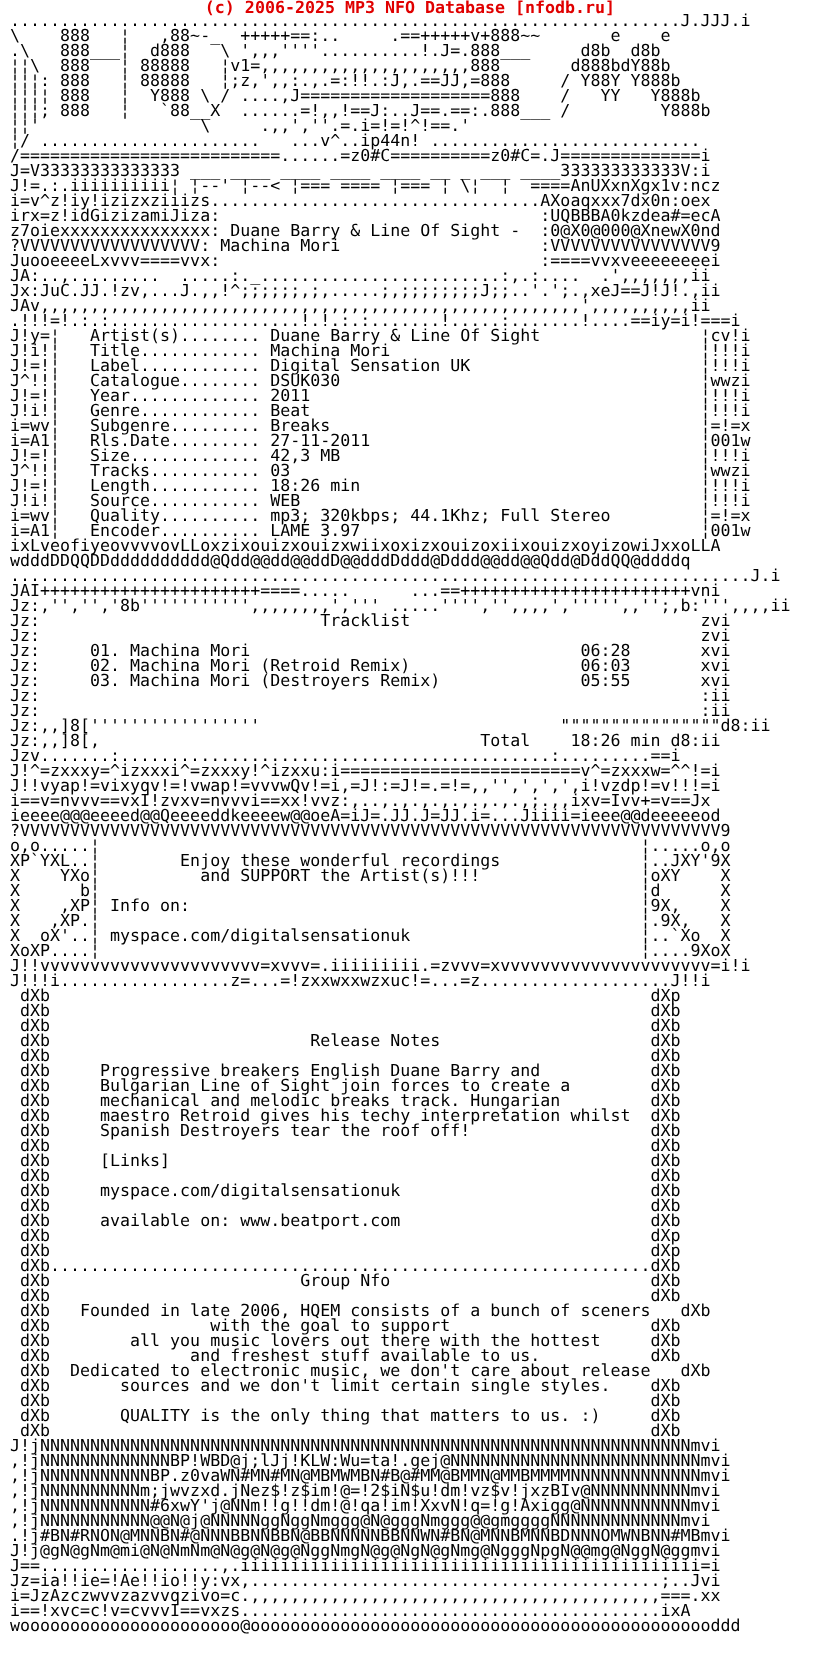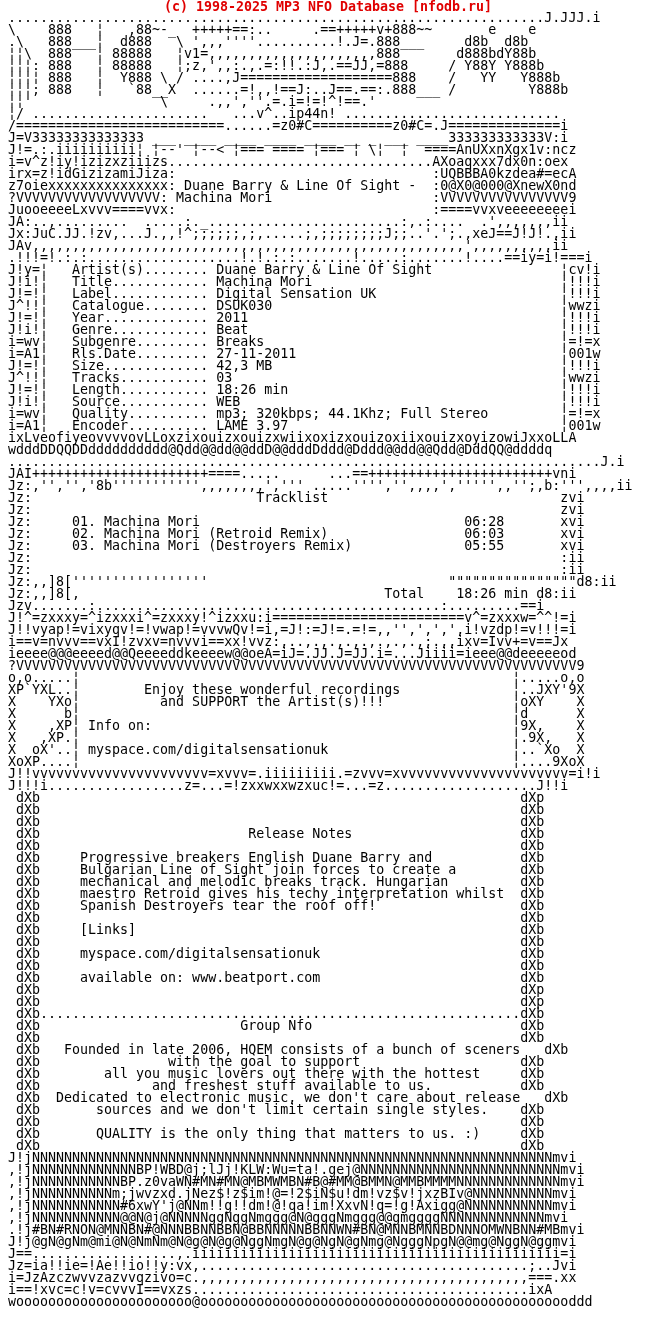--- a/index.html
+++ b/index.html
@@ -14,15 +14,15 @@
     position:absolute; left:8px; top:12px;
     font-family:"DejaVu Sans Mono", "Liberation Mono", monospace;
     font-size:13.3px; line-height:12px; color:#000000;
     white-space:pre; letter-spacing:0;
   }
   .nfo-line { height:12px; white-space:pre; }
 </style>
 </head>
 <body>
 
-<div class="header">(c) 1998-2025 MP3 NFO Database [nfodb.ru]</div>
+<div class="header">(c) 2006-2025 MP3 NFO Database [nfodb.ru]</div>
 
 <div class="nfo" id="nfo"><div class="nfo-line">...................................................................J.JJJ.i</div><div class="nfo-line">\    888   ¦   ,88~-_  +++++==:..     .==+++++v+888~~       e    e</div><div class="nfo-line">.\   888___¦  d888   \ ',,,''''..........!.J=.888___     d8b  d8b</div><div class="nfo-line">¦¦\  888   ¦ 88888   ¦v1=,,,,,,,,,,,,,,,,,,,,,888       d888bdY88b</div><div class="nfo-line">¦¦¦: 888   ¦ 88888   ¦;z,',,:.,.=:!!.:J,.==JJ,=888     / Y88Y Y888b</div><div class="nfo-line">¦¦¦¦ 888   ¦  Y888 \ / ....,J===================888    /   YY   Y888b</div><div class="nfo-line">¦¦¦; 888   ¦   `88__X  ......=!,,!==J:..J==.==:.888___ /         Y888b</div><div class="nfo-line">¦¦'                \     .,,',''.=.i=!=!^!==.'</div><div class="nfo-line">¦/ ......................   ...v^..ip44n! ...........................</div><div class="nfo-line">/==========================......=z0#C==========z0#C=.J==============i</div><div class="nfo-line">J=V33333333333333 ___ ____ ____ ____ ____ __ _ ___ ____333333333333V:i</div><div class="nfo-line">J!=.:.iiiiiiiiii¦ ¦--' ¦--&lt; ¦=== ==== ¦=== ¦ \¦  ¦  ====AnUXxnXgx1v:ncz</div><div class="nfo-line">i=v^z!iy!izizxziiizs.................................AXoaqxxx7dx0n:oex</div><div class="nfo-line">irx=z!idGizizamiJiza:                                :UQBBBA0kzdea#=ecA</div><div class="nfo-line">z7oiexxxxxxxxxxxxxxx: Duane Barry &amp; Line Of Sight -  :0@X0@000@XnewX0nd</div><div class="nfo-line">?VVVVVVVVVVVVVVVVVV: Machina Mori                    :VVVVVVVVVVVVVVVV9</div><div class="nfo-line">JuooeeeeLxvvv====vvx:                                :====vvxveeeeeeeei</div><div class="nfo-line">JA:..,.........  .....:._........................:,.:....  .',,,,,,,ii</div><div class="nfo-line">Jx:JuC.JJ.!zv,...J.,,!^;;;;;;,;,.....;,;;;;;;;;J;;..'.';.,xeJ==J!J!.,ii</div><div class="nfo-line">JAv,,,,,,,,,,,,,,,,,,,,,,,,,,,,,,,,,,,,,,,,,,,,,,,,,,,,,,',,,,,,,,,,ii</div><div class="nfo-line">.!!!=!.:.:...................!.!.:.:.......!.....:.......!....==iy=i!===i</div><div class="nfo-line">J!y=¦   Artist(s)........ Duane Barry &amp; Line Of Sight                ¦cv!i</div><div class="nfo-line">J!i!¦   Title............ Machina Mori                               ¦!!!i</div><div class="nfo-line">J!=!¦   Label............ Digital Sensation UK                       ¦!!!i</div><div class="nfo-line">J^!!¦   Catalogue........ DSUK030                                    ¦wwzi</div><div class="nfo-line">J!=!¦   Year............. 2011                                       ¦!!!i</div><div class="nfo-line">J!i!¦   Genre............ Beat                                       ¦!!!i</div><div class="nfo-line">i=wv¦   Subgenre......... Breaks                                     ¦=!=x</div><div class="nfo-line">i=A1¦   Rls.Date......... 27-11-2011                                 ¦001w</div><div class="nfo-line">J!=!¦   Size............. 42,3 MB                                    ¦!!!i</div><div class="nfo-line">J^!!¦   Tracks........... 03                                         ¦wwzi</div><div class="nfo-line">J!=!¦   Length........... 18:26 min                                  ¦!!!i</div><div class="nfo-line">J!i!¦   Source........... WEB                                        ¦!!!i</div><div class="nfo-line">i=wv¦   Quality.......... mp3; 320kbps; 44.1Khz; Full Stereo         ¦=!=x</div><div class="nfo-line">i=A1¦   Encoder.......... LAME 3.97                                  ¦001w</div><div class="nfo-line">ixLveofiyeovvvvovLLoxzixouizxouizxwiixoxizxouizoxiixouizxoyizowiJxxoLLA</div><div class="nfo-line">wdddDDQQDDdddddddddd@Qdd@@dd@@ddD@@dddDddd@Dddd@@dd@@Qdd@DddQQ@ddddq</div><div class="nfo-line">..........................................................................J.i</div><div class="nfo-line">JAI++++++++++++++++++++++====.....      ...==+++++++++++++++++++++++vni</div><div class="nfo-line">Jz:,'','','8b''''''''''',,,,,,,,',''' .....'''','',,,,',''''',,'';,b:''',,,,ii</div><div class="nfo-line">Jz:                            Tracklist                             zvi</div><div class="nfo-line">Jz:                                                                  zvi</div><div class="nfo-line">Jz:     01. Machina Mori                                 06:28       xvi</div><div class="nfo-line">Jz:     02. Machina Mori (Retroid Remix)                 06:03       xvi</div><div class="nfo-line">Jz:     03. Machina Mori (Destroyers Remix)              05:55       xvi</div><div class="nfo-line">Jz:                                                                  :ii</div><div class="nfo-line">Jz:                                                                  :ii</div><div class="nfo-line">Jz:,,]8['''''''''''''''''                              """"""""""""""""d8:ii</div><div class="nfo-line">Jz:,,]8[,                                      Total    18:26 min d8:ii</div><div class="nfo-line">Jzv.......:...........................................:.........==i</div><div class="nfo-line">J!^=zxxxy=^izxxxi^=zxxxy!^izxxu:i========================v^=zxxxw=^^!=i</div><div class="nfo-line">J!!vyap!=vixyqv!=!vwap!=vvvwQv!=i,=J!:=J!=.=!=,,'',',',',i!vzdp!=v!!!=i</div><div class="nfo-line">i==v=nvvv==vxI!zvxv=nvvvi==xx!vvz:,..,.,.,.,.,.,.,.,;.,,ixv=Ivv+=v==Jx</div><div class="nfo-line">ieeee@@@eeeed@@Qeeeeddkeeeew@@oeA=iJ=.JJ.J=JJ.i=...Jiiii=ieee@@deeeeeod</div><div class="nfo-line">?VVVVVVVVVVVVVVVVVVVVVVVVVVVVVVVVVVVVVVVVVVVVVVVVVVVVVVVVVVVVVVVVVVVVVV9</div><div class="nfo-line">o,o.....¦                                                      ¦.....o,o</div><div class="nfo-line">XP`YXL..¦        Enjoy these wonderful recordings              ¦..JXY'9X</div><div class="nfo-line">X    YXo¦          and SUPPORT the Artist(s)!!!                ¦oXY    X</div><div class="nfo-line">X      b¦                                                      ¦d      X</div><div class="nfo-line">X    ,XP¦ Info on:                                             ¦9X,    X</div><div class="nfo-line">X   ,XP.¦                                                      ¦.9X,   X</div><div class="nfo-line">X  oX'..¦ myspace.com/digitalsensationuk                       ¦..`Xo  X</div><div class="nfo-line">XoXP....¦                                                      ¦....9XoX</div><div class="nfo-line">J!!vvvvvvvvvvvvvvvvvvvvvv=xvvv=.iiiiiiiii.=zvvv=xvvvvvvvvvvvvvvvvvvvvv=i!i</div><div class="nfo-line">J!!!i.................z=...=!zxxwxxwzxuc!=...=z...................J!!i</div><div class="nfo-line"> dXb                                                            dXp</div><div class="nfo-line"> dXb                                                            dXb</div><div class="nfo-line"> dXb                                                            dXb</div><div class="nfo-line"> dXb                          Release Notes                     dXb</div><div class="nfo-line"> dXb                                                            dXb</div><div class="nfo-line"> dXb     Progressive breakers English Duane Barry and           dXb</div><div class="nfo-line"> dXb     Bulgarian Line of Sight join forces to create a        dXb</div><div class="nfo-line"> dXb     mechanical and melodic breaks track. Hungarian         dXb</div><div class="nfo-line"> dXb     maestro Retroid gives his techy interpretation whilst  dXb</div><div class="nfo-line"> dXb     Spanish Destroyers tear the roof off!                  dXb</div><div class="nfo-line"> dXb                                                            dXb</div><div class="nfo-line"> dXb     [Links]                                                dXb</div><div class="nfo-line"> dXb                                                            dXb</div><div class="nfo-line"> dXb     myspace.com/digitalsensationuk                         dXb</div><div class="nfo-line"> dXb                                                            dXb</div><div class="nfo-line"> dXb     available on: www.beatport.com                         dXb</div><div class="nfo-line"> dXb                                                            dXp</div><div class="nfo-line"> dXb                                                            dXp</div><div class="nfo-line"> dXb............................................................dXb</div><div class="nfo-line"> dXb                         Group Nfo                          dXb</div><div class="nfo-line"> dXb                                                            dXb</div><div class="nfo-line"> dXb   Founded in late 2006, HQEM consists of a bunch of sceners   dXb</div><div class="nfo-line"> dXb                with the goal to support                    dXb</div><div class="nfo-line"> dXb        all you music lovers out there with the hottest     dXb</div><div class="nfo-line"> dXb              and freshest stuff available to us.           dXb</div><div class="nfo-line"> dXb  Dedicated to electronic music, we don't care about release   dXb</div><div class="nfo-line"> dXb       sources and we don't limit certain single styles.    dXb</div><div class="nfo-line"> dXb                                                            dXb</div><div class="nfo-line"> dXb       QUALITY is the only thing that matters to us. :)     dXb</div><div class="nfo-line"> dXb                                                            dXb</div><div class="nfo-line">J!jNNNNNNNNNNNNNNNNNNNNNNNNNNNNNNNNNNNNNNNNNNNNNNNNNNNNNNNNNNNNNNNNNmvi</div><div class="nfo-line">,!jNNNNNNNNNNNNNBP!WBD@j;lJj!KLW:Wu=ta!.gej@NNNNNNNNNNNNNNNNNNNNNNNNNmvi</div><div class="nfo-line">,!jNNNNNNNNNNNBP.z0vaWN#MN#MN@MBMWMBN#B@#MM@BMMN@MMBMMMMNNNNNNNNNNNNNmvi</div><div class="nfo-line">,!jNNNNNNNNNNm;jwvzxd.jNez$!z$im!@=!2$iN$u!dm!vz$v!jxzBIv@NNNNNNNNNNmvi</div><div class="nfo-line">,!jNNNNNNNNNNN#6xwY'j@NNm!!g!!dm!@!qa!im!XxvN!q=!g!Axigg@NNNNNNNNNNNmvi</div><div class="nfo-line">,!jNNNNNNNNNNN@@N@j@NNNNNggNggNmggg@N@gggNmggg@@gmggggNNNNNNNNNNNNNmvi</div><div class="nfo-line">.!j#BN#RNON@MNNBN#@NNNBBNNBBN@BBNNNNNBBNNWN#BN@MNNBMNNBDNNNOMWNBNN#MBmvi</div><div class="nfo-line">J!j@gN@gNm@mi@N@NmNm@N@g@N@g@NggNmgN@g@NgN@gNmg@NgggNpgN@@mg@NggN@ggmvi</div><div class="nfo-line">J==..................,.iiiiiiiiiiiiiiiiiiiiiiiiiiiiiiiiiiiiiiiiiiiiii=i</div><div class="nfo-line">Jz=ia!!ie=!Ae!!io!!y:vx,.........................................;..Jvi</div><div class="nfo-line">i=JzAzczwvvzazvvqzivo=c.,,,,,,,,,,,,,,,,,,,,,,,,,,,,,,,,,,,,,,,,,===.xx</div><div class="nfo-line">i==!xvc=c!v=cvvvI==vxzs..........................................ixA</div><div class="nfo-line">woooooooooooooooooooooo@ooooooooooooooooooooooooooooooooooooooooooooooddd</div></div>
 
 </body></html>

